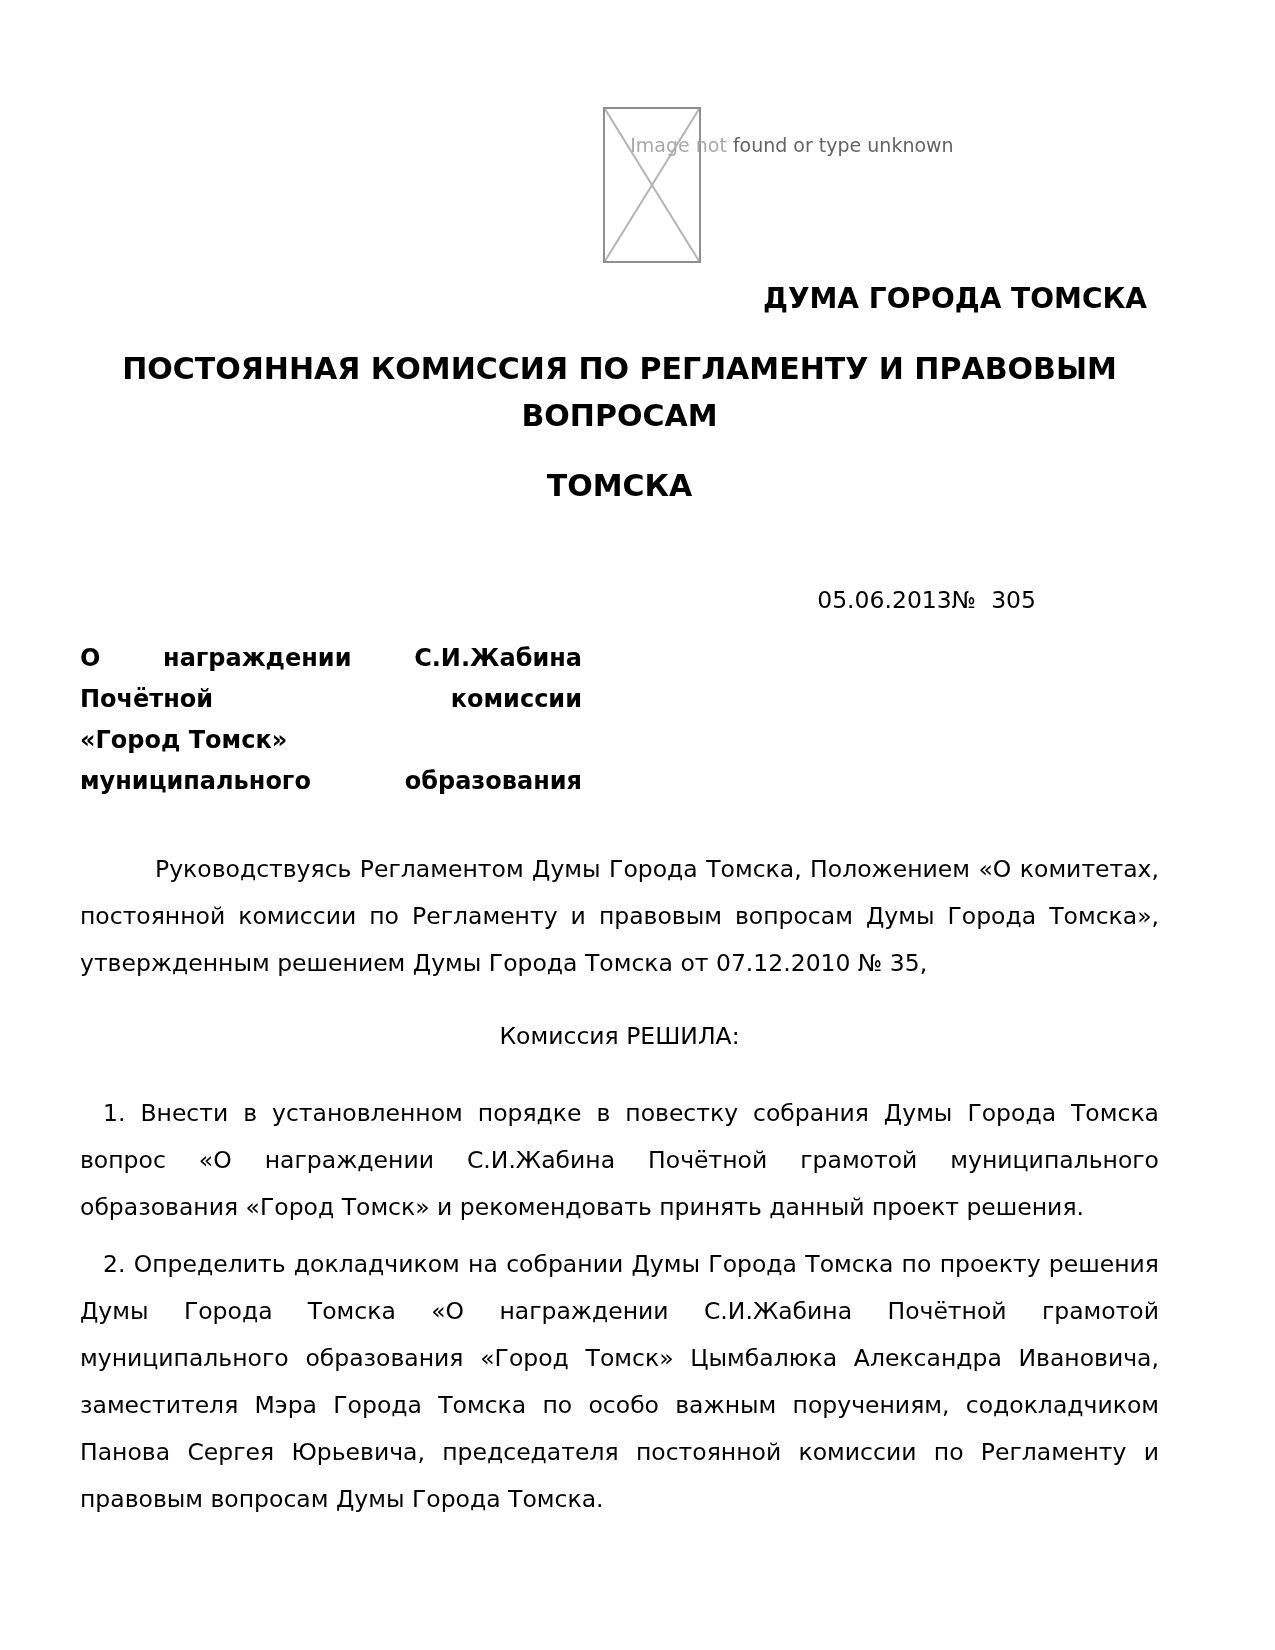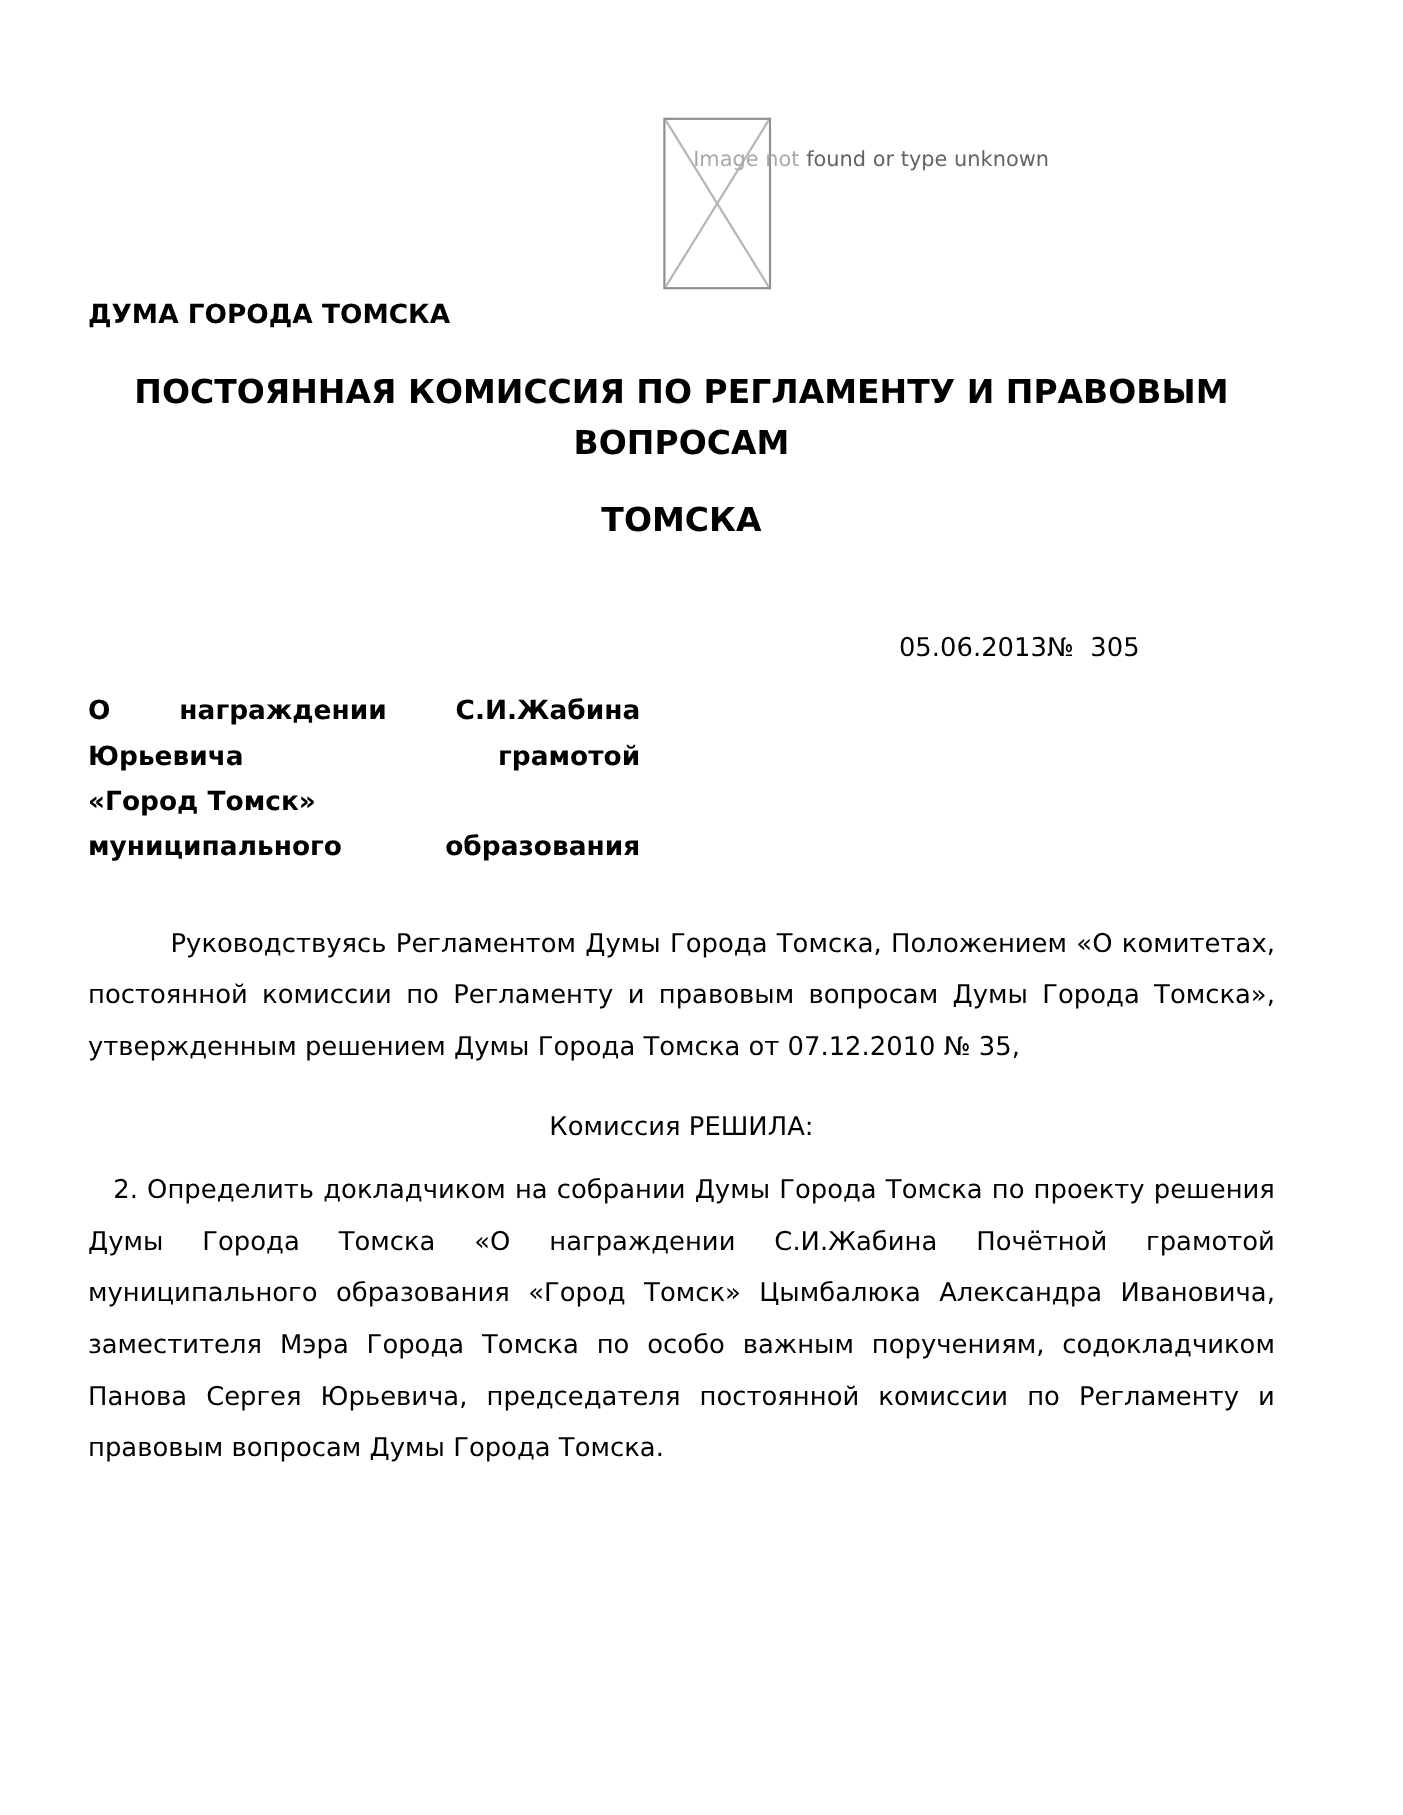--- a/index.html
+++ b/index.html
@@ -32,22 +32,22 @@
     line-height: 22px;
     white-space: pre;
   }
   .broken-alt .alt-light { color: #a9a9a9; white-space: pre; }
   .broken-alt .alt-dark  { color: #636363; white-space: pre; }
 
   
   .content { padding: 270px 55px 0 80px; }
 
   .h-org {
-    font-size: 24px; font-weight: bold; text-align: left;
-    line-height: 33px; margin: 0;
+    font-size: 28px; font-weight: bold; text-align: right;
+    line-height: 33px; margin: 12px;
   }
   .h-commission {
     font-size: 30px; font-weight: bold; text-align: center;
     line-height: 47px; margin: 30px 0 12px 0;
   }
   .h-doctype {
     font-size: 30px; font-weight: bold; text-align: center;
     line-height: 33px; margin: 30px 0 0 0;
   }
 
@@ -114,26 +114,27 @@
 
     <div class="h-doctype">ТОМСКА</div>
 
     <div class="meta-row">
       <span class="doc-date">05.06.2013</span>
       <span class="doc-number">№  305</span>
     </div>
 
     <div class="subject">
       <div class="subject-line">О награждении С.И.Жабина</div>
-      <div class="subject-line">Юрьевича грамотой</div>
+      <div class="subject-line">Почётной комиссии</div>
       <div class="subject-line last">«Город Томск»</div>
       <div class="subject-line">муниципального образования</div>
     </div>
 
     <p class="para preamble">Руководствуясь Регламентом Думы Города Томска, Положением «О комитетах, постоянной комиссии по Регламенту и правовым вопросам Думы Города Томска», утвержденным решением Думы Города Томска от 07.12.2010 № 35,</p>
 
     <div class="resolved">Комиссия РЕШИЛА:</div>
 
+    <p class="para item item-1">1. Внести в установленном порядке в повестку собрания Думы Города Томска вопрос «О награждении С.И.Жабина Почётной грамотой муниципального образования «Город Томск» и рекомендовать принять данный проект решения.</p>
 
     <p class="para item item-2">2. Определить докладчиком на собрании Думы Города Томска по проекту решения Думы Города Томска «О награждении С.И.Жабина Почётной грамотой муниципального образования «Город Томск» Цымбалюка Александра Ивановича, заместителя Мэра Города Томска по особо важным поручениям, содокладчиком Панова Сергея Юрьевича, председателя постоянной комиссии по Регламенту и правовым вопросам Думы Города Томска.</p>
 
   </div>
 </div>
 
 </body></html>

